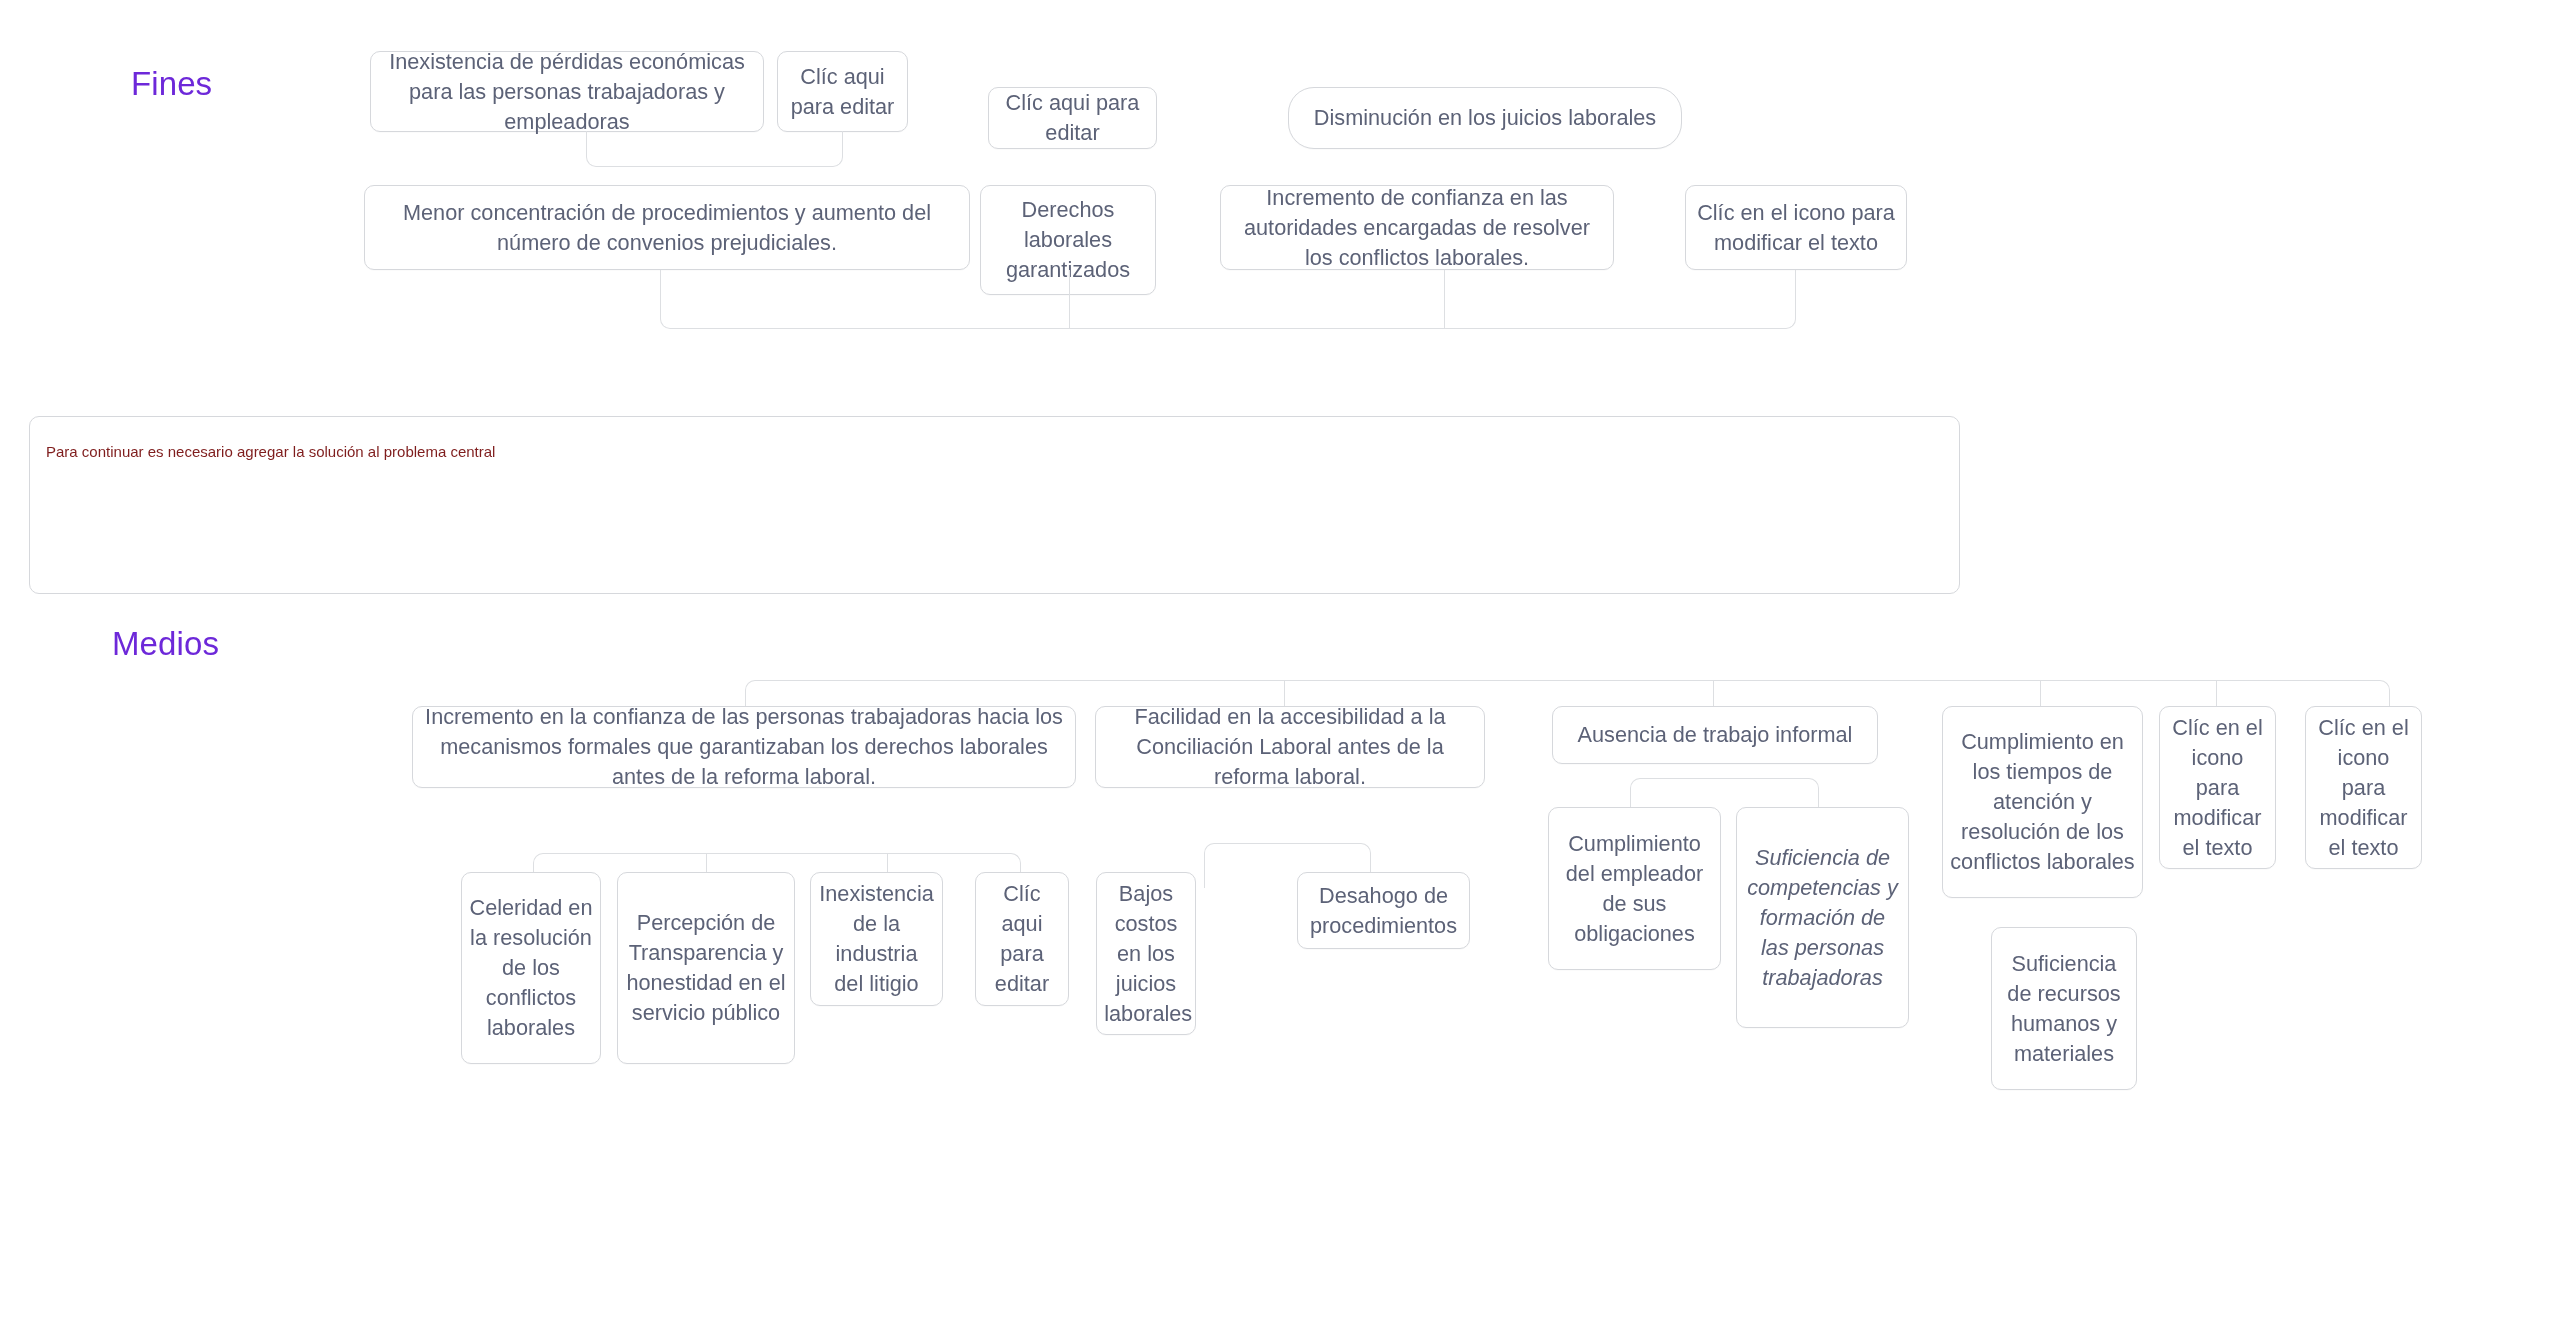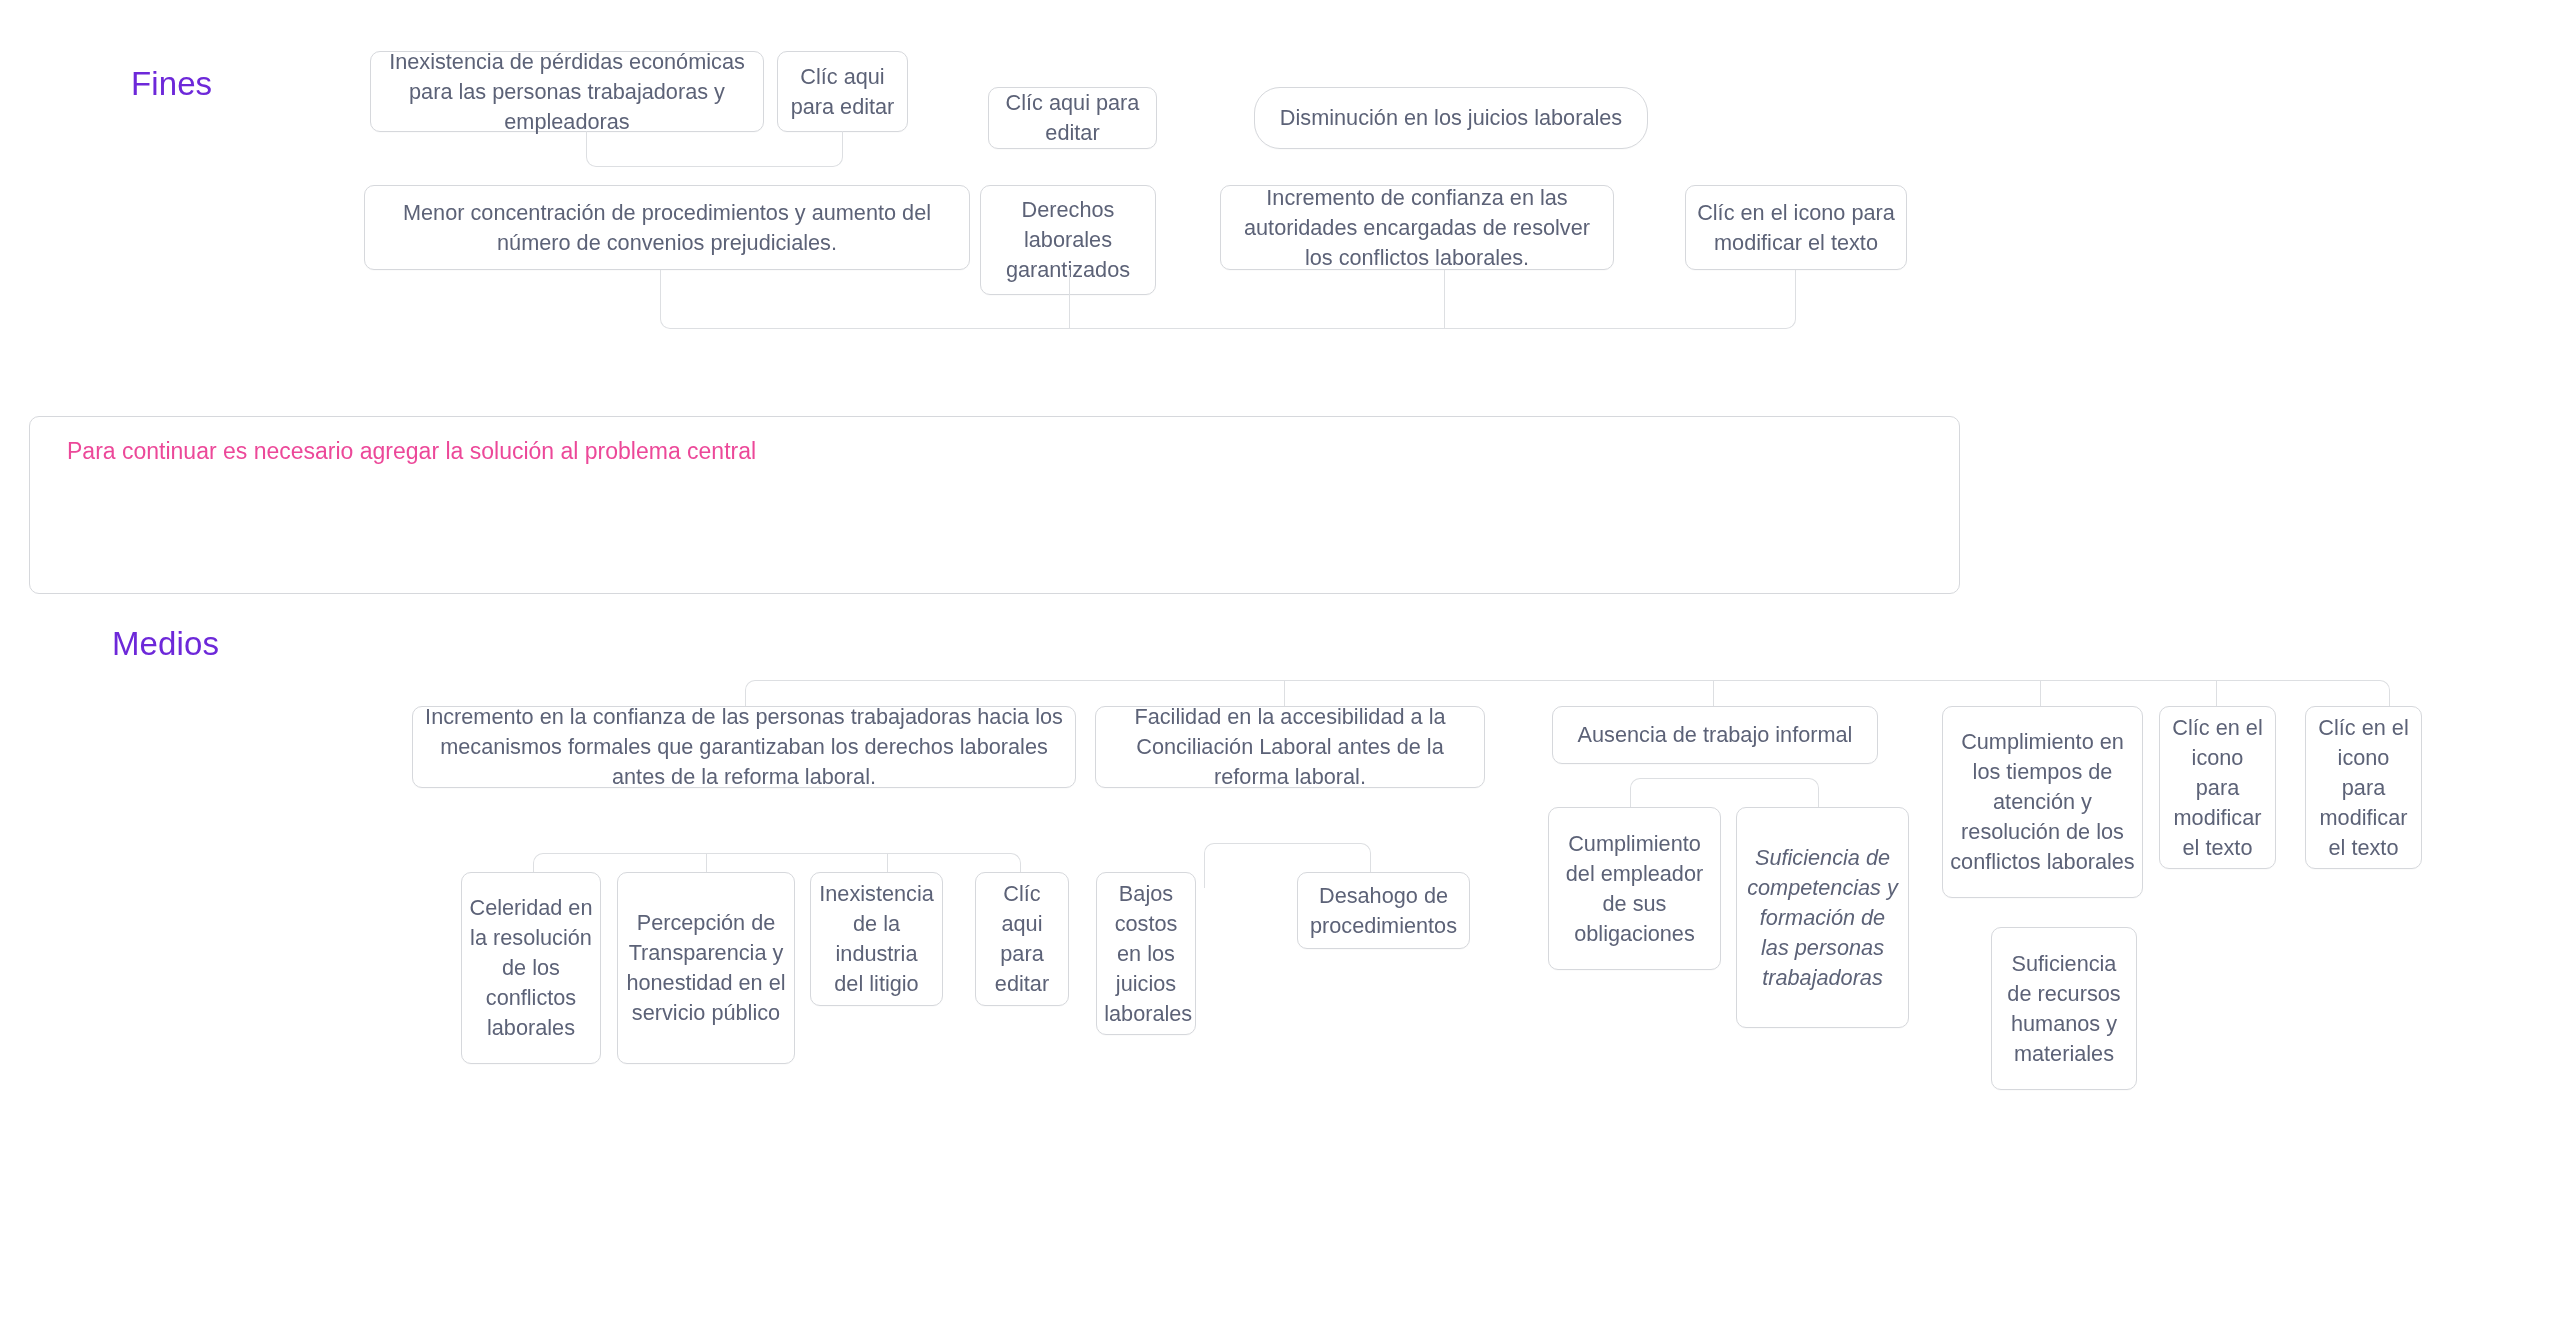--- a/index.html
+++ b/index.html
@@ -53,23 +53,23 @@
     border:1.4px solid #dddfe2;border-top:none;border-radius:0 0 10px 10px;
   }
 
   
   .central-panel{
     position:absolute;
     box-sizing:border-box;
     background:#ffffff;
     border:1.4px solid #d6d8dc;
     border-radius:10px;
-    padding:20px 37px;
-    color:#ec4899;
-    font-size:23px;
+    padding:20px 16px;
+    color:#7f1d1d;
+    font-size:15px;
     line-height:29px;
   }
 </style>
 </head>
 <body>
 
 <div class="canvas">
 
   <div class="section-title" style="left:131px;top:65px;">Fines</div>
 
@@ -78,21 +78,21 @@
   </div>
 
   <div class="node" style="left:777px;top:51px;width:131px;height:81px;">
     <span class="txt">Clíc aqui para editar</span>
   </div>
 
   <div class="node" style="left:988px;top:87px;width:169px;height:62px;">
     <span class="txt">Clíc aqui para editar</span>
   </div>
 
-  <div class="node" style="left:1254px;top:87px;width:394px;height:62px;border-radius:26px;">
+  <div class="node" style="left:1288px;top:87px;width:394px;height:62px;border-radius:26px;">
     <span class="txt">Disminución en los juicios laborales</span>
   </div>
 
   <div class="arch-line" style="left:586px;top:131px;width:257px;height:36px;"></div>
 
   <div class="node" style="left:364px;top:185px;width:606px;height:85px;">
     <span class="txt">Menor concentración de procedimientos y aumento del número de convenios prejudiciales.</span>
   </div>
 
   <div class="node" style="left:980px;top:185px;width:176px;height:110px;">

